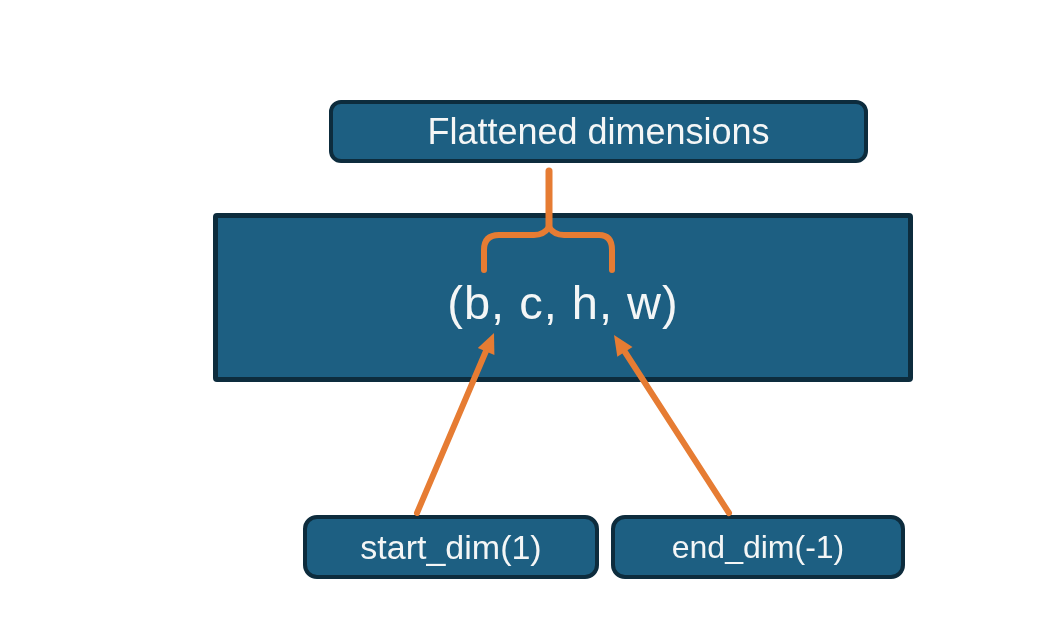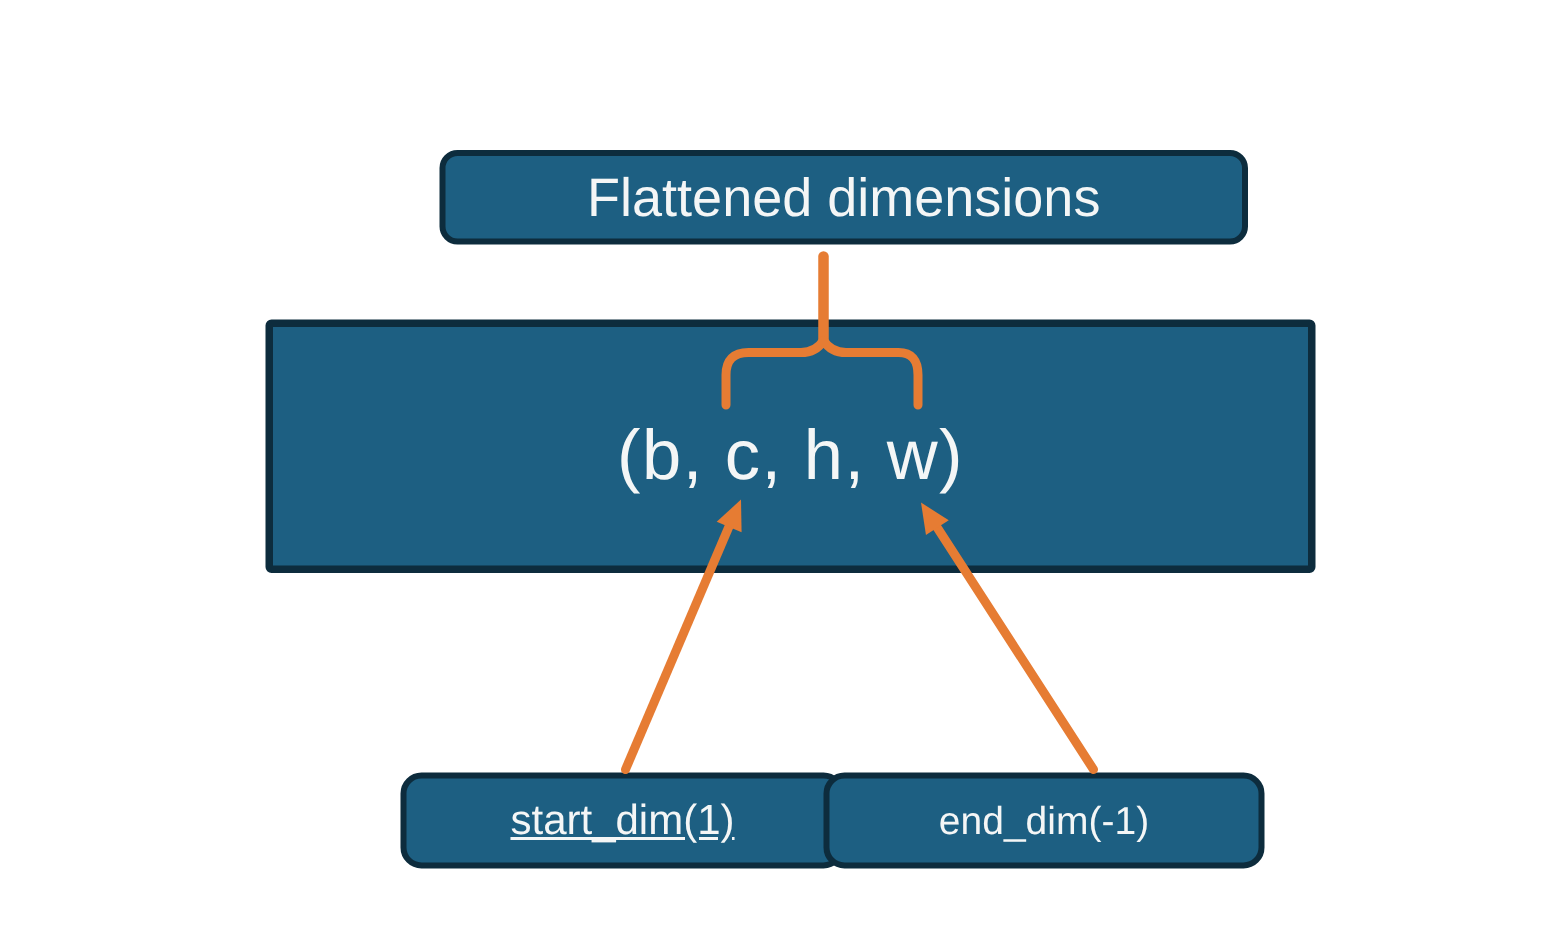--- a/index.html
+++ b/index.html
@@ -24,20 +24,21 @@
   .node {
     position: absolute;
     background: var(--box-fill);
     border: 4px solid var(--box-border);
     border-radius: 14px;
     color: var(--text);
     display: flex;
     align-items: center;
     justify-content: center;
     z-index: 1;
+    margin-left: 36px;
   }
 
   .node-title {
     left: 293px; top: 100px;
     width: 539px; height: 63px;
     font-size: 36px;
     border-radius: 12px;
   }
 
   .node-tensor {
@@ -45,28 +46,27 @@
     width: 700px; height: 169px;
     border-width: 5px;
     border-radius: 4px;
     font-size: 47px;
   }
   .node-tensor .label { margin-top: 10px; letter-spacing: 1px; }
 
   .node-start-dim {
     left: 267px; top: 515px;
     width: 296px; height: 64px;
-    font-size: 28px;
-    text-decoration: underline;
+    font-size: 34px;
   }
 
   .node-end-dim {
-    left: 549px; top: 515px;
+    left: 575px; top: 515px;
     width: 294px; height: 64px;
-    font-size: 26px;
+    font-size: 32px;
   }
 
   .connector-layer {
     position: absolute;
     left: 0; top: 0;
     width: 1038px; height: 632px;
     z-index: 5;
     pointer-events: none;
   }
 

